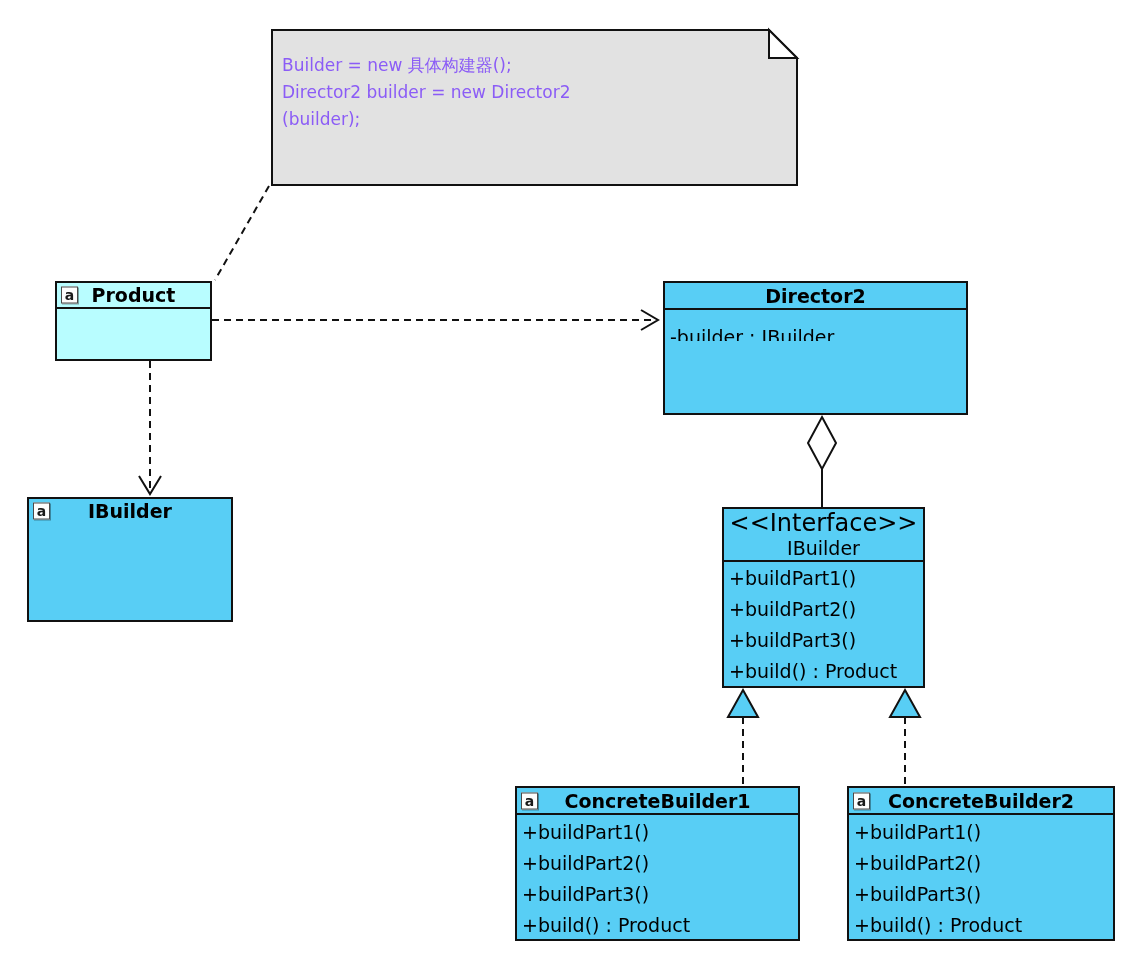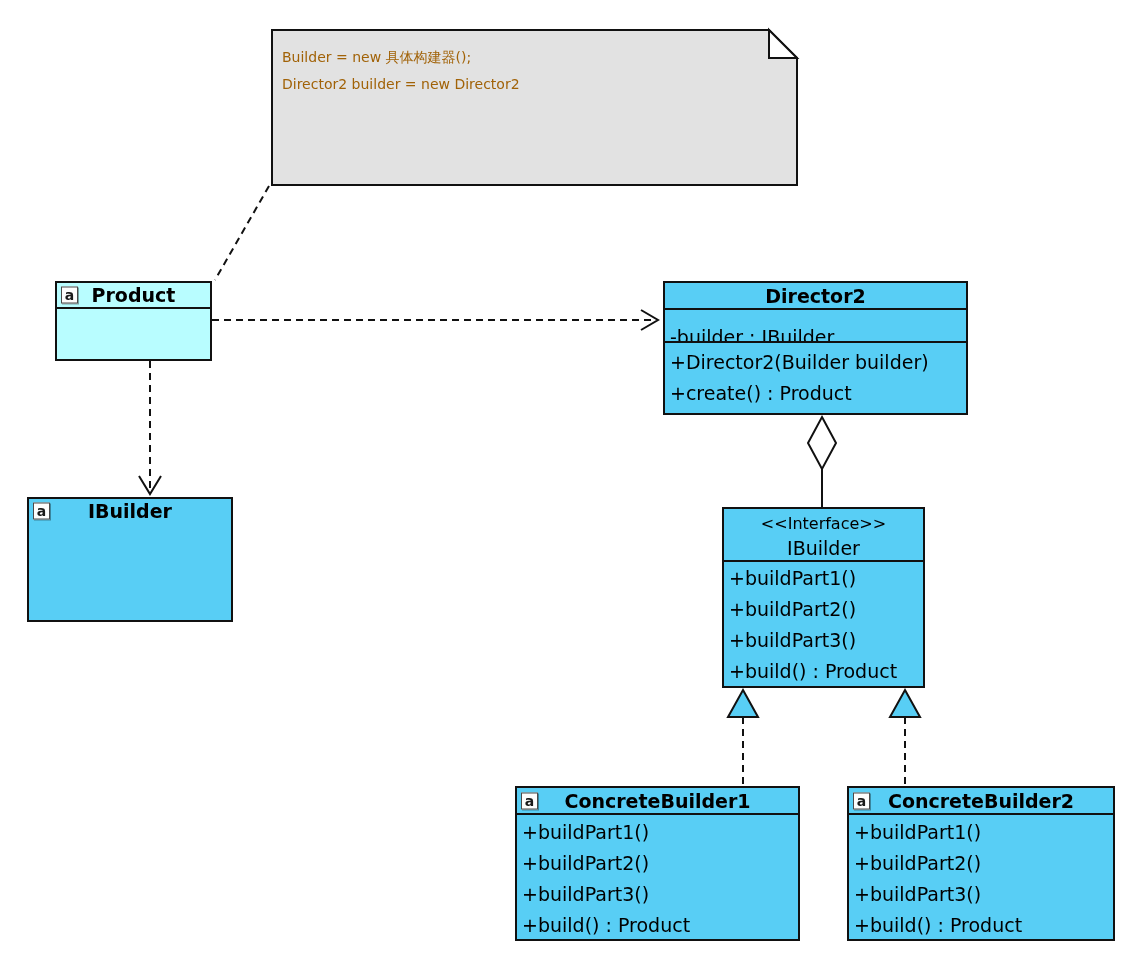--- a/index.html
+++ b/index.html
@@ -11,38 +11,38 @@
   }
   svg.overlay { position:absolute; left:0; top:0; width:1148px; height:964px; }
   .edge { stroke:var(--line); stroke-width:2; fill:none; }
   .edge.dashed { stroke-dasharray:7 5; }
   .note-shape { fill:var(--note-fill); stroke:var(--line); stroke-width:2; }
   .note-fold { fill:#ffffff; stroke:var(--line); stroke-width:2; }
   .diamond { fill:#ffffff; stroke:var(--line); stroke-width:2; }
   .tri { fill:var(--class-fill); stroke:var(--line); stroke-width:2; }
 
   .note-text {
-    position:absolute; left:282px; top:44px; width:505px;
-    font-size:14px; line-height:27px; color:#a16207; white-space:nowrap;
+    position:absolute; left:282px; top:52px; width:505px;
+    font-size:17px; line-height:27px; color:#8b5cf6; white-space:nowrap;
   }
 
   .uml-class {
     position:absolute; box-sizing:border-box;
     background:var(--class-fill); border:2px solid var(--line);
     display:flex; flex-direction:column; color:#000;
   }
   .uml-class.pale { background:var(--client-fill); }
 
   .uml-title {
     position:relative; flex:0 0 auto;
     display:flex; align-items:center; justify-content:center;
     font-weight:bold; font-size:19px; white-space:nowrap;
   }
   .uml-header2 { flex:0 0 auto; text-align:center; }
-  .stereotype { font-size:16px; line-height:25px; padding-top:2px; white-space:nowrap; }
+  .stereotype { font-size:24px; line-height:25px; padding-top:2px; white-space:nowrap; }
   .iface-name { font-size:19px; line-height:25px; font-weight:normal; white-space:nowrap; }
 
   .a-icon {
     position:absolute; left:4px; top:50%; transform:translateY(-50%);
     width:17px; height:17px; box-sizing:border-box;
     background:#fdfdfd; border:1px solid #4a4a4a; box-shadow:1px 1px 0 rgba(0,0,0,0.35);
     color:#1a1a1a; font-size:14px; font-weight:bold; line-height:15px; text-align:center;
   }
 
   .compartment {
@@ -77,40 +77,37 @@
     <polygon class="tri" points="743,690 758,717 728,717"></polygon>
     <line class="edge dashed" x1="743" y1="717" x2="743" y2="786"></line>
 
     <polygon class="tri" points="905,690 920,717 890,717"></polygon>
     <line class="edge dashed" x1="905" y1="717" x2="905" y2="786"></line>
   </svg>
 
   <div class="note-text">
     <div>Builder = new 具体构建器();</div>
     <div>Director2 builder = new Director2</div>
+    <div>(builder);</div>
   </div>
 
   <div class="uml-class pale" style="left:55px;top:281px;width:157px;height:80px;">
     <div class="uml-title" style="height:24px;">
       <span class="a-icon">a</span>
       <span>Product</span>
     </div>
     <div class="empty-body"></div>
   </div>
 
   <div class="uml-class" style="left:663px;top:281px;width:305px;height:134px;">
     <div class="uml-title" style="height:25px;">
       <span>Director2</span>
     </div>
     <div class="compartment fixed" style="height:33px;padding-top:12px;">
       <div class="member">-builder : IBuilder</div>
-    </div>
-    <div class="compartment" style="padding-top:4px;">
-      <div class="member">+Director2(Builder builder)</div>
-      <div class="member">+create() : Product</div>
     </div>
   </div>
 
   <div class="uml-class" style="left:27px;top:497px;width:206px;height:125px;">
     <div class="uml-title" style="height:23px;">
       <span class="a-icon">a</span>
       <span>IBuilder</span>
     </div>
   </div>
 

